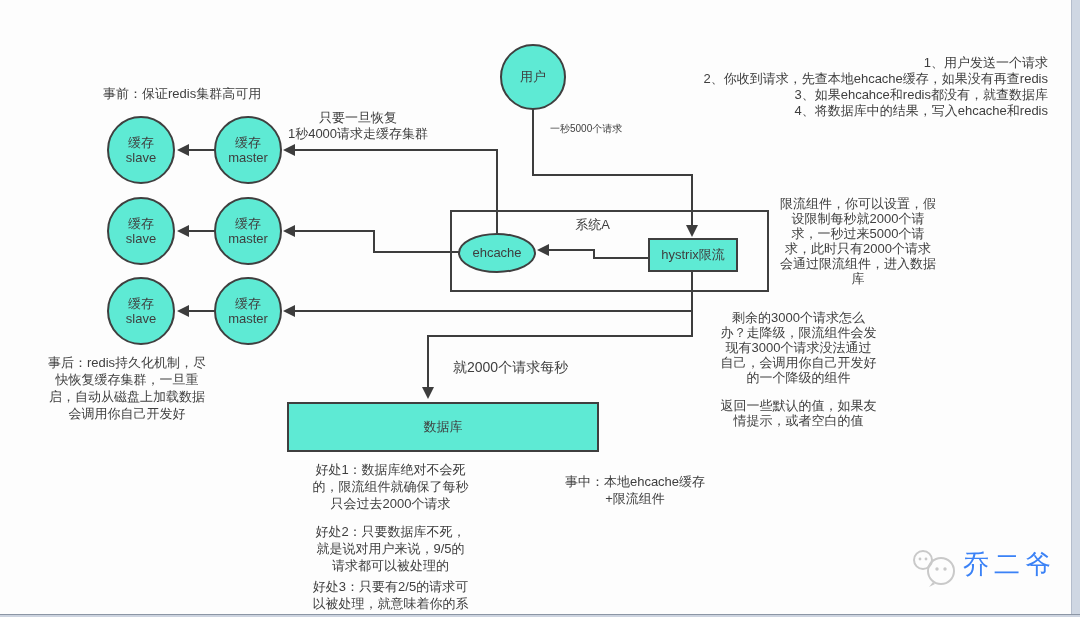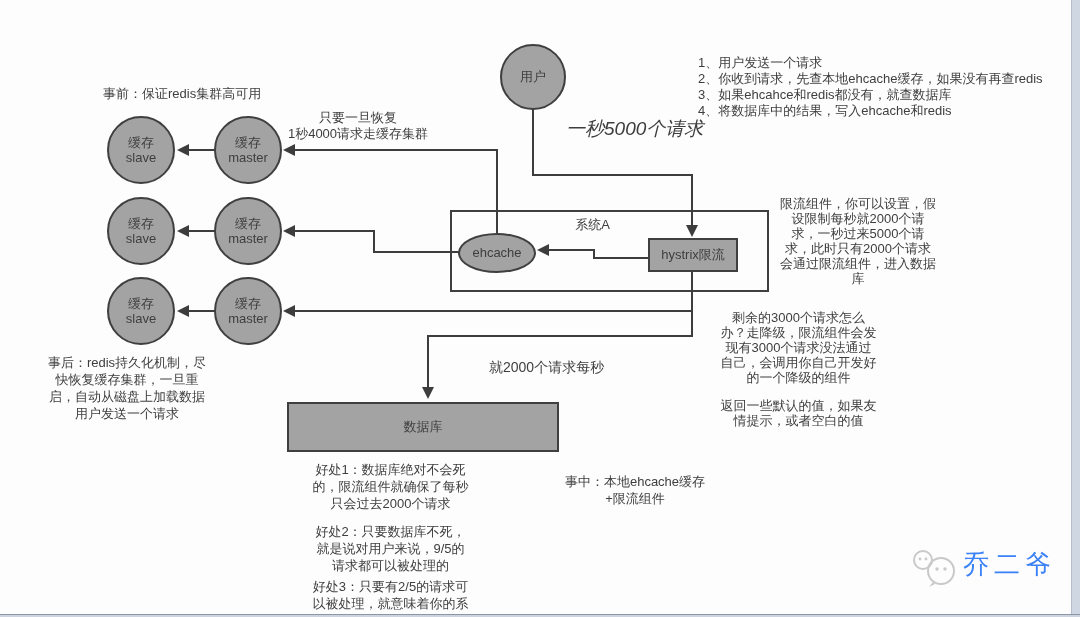--- a/index.html
+++ b/index.html
@@ -2,21 +2,21 @@
 <html><head>
 <meta charset="utf-8">
 <style>
   html,body{margin:0;padding:0;}
   body{width:1080px;height:617px;position:relative;overflow:hidden;
        background:#fdfdfd;font-family:"Liberation Sans",sans-serif;}
   .abs{position:absolute;}
   .txt{position:absolute;white-space:pre-line;color:#3e3e3e;
        font:13px/15.5px "Liberation Sans",sans-serif;}
   .center{text-align:center;}
-  .node{position:absolute;border:2px solid #3f3f3f;background:#a3a3a3;
+  .node{position:absolute;border:2px solid #3f3f3f;background:#5eead4;
         display:flex;align-items:center;justify-content:center;
         color:#3e3e3e;font:13px/15.5px "Liberation Sans",sans-serif;
         text-align:center;white-space:pre-line;box-sizing:border-box;z-index:5;}
   .circle{border-radius:50%;}
   svg.wires{position:absolute;left:0;top:0;z-index:1;}
   #right-strip{position:absolute;right:0;top:0;width:8px;height:617px;
        background:#cfd7e3;border-left:1px solid #b4bdcc;z-index:50;}
   #bottom-bar{position:absolute;left:0;top:614px;width:1080px;height:3px;
        background:#cdd4e0;border-top:1px solid #8c96a5;z-index:50;}
   #watermark{position:absolute;left:963px;top:549px;z-index:8;
@@ -93,58 +93,58 @@
 <div class="txt center" style="left:545px;top:217px;width:95px;">系统A</div>
 
 <div class="node" style="left:458px;top:233px;width:78px;height:40px;border-radius:50%;">
   <span>ehcache</span>
 </div>
 
 <div class="node" style="left:648px;top:238px;width:90px;height:34px;">
   <span>hystrix限流</span>
 </div>
 
-<div class="node" style="left:287px;top:402px;width:272px;height:50px;">
+<div class="node" style="left:287px;top:402px;width:312px;height:50px;">
   <span>数据库</span>
 </div>
 
-<div class="txt" style="left:698px;top:55px;width:350px;line-height:16px;z-index:10;">1、用户发送一个请求
+<div class="txt" style="left:698px;top:55px;width:350px;line-height:16px;z-index:10;text-align:right;">1、用户发送一个请求
 2、你收到请求，先查本地ehcache缓存，如果没有再查redis
 3、如果ehcahce和redis都没有，就查数据库
 4、将数据库中的结果，写入ehcache和redis</div>
 
 <div class="txt" style="left:103px;top:86px;z-index:10;">事前：保证redis集群高可用</div>
 
 <div class="txt center" style="left:258px;top:110px;width:200px;line-height:16px;z-index:10;">只要一旦恢复
 1秒4000请求走缓存集群</div>
 
-<div class="txt" style="left:566px;top:121px;font-size:19px;z-index:10;font-style:italic;">一秒5000个请求</div>
+<div class="txt" style="left:550px;top:121px;font-size:10px;z-index:10;">一秒5000个请求</div>
 
 <div class="txt center" style="left:738px;top:196px;width:240px;line-height:15px;z-index:10;">限流组件，你可以设置，假
 设限制每秒就2000个请
 求，一秒过来5000个请
 求，此时只有2000个请求
 会通过限流组件，进入数据
 库</div>
 
 <div class="txt center" style="left:710px;top:310px;width:177px;line-height:15px;z-index:10;">剩余的3000个请求怎么
 办？走降级，限流组件会发
 现有3000个请求没法通过
 自己，会调用你自己开发好
 的一个降级的组件</div>
 
 <div class="txt center" style="left:710px;top:398px;width:177px;line-height:15px;z-index:10;">返回一些默认的值，如果友
 情提示，或者空白的值</div>
 
 <div class="txt center" style="left:28px;top:354px;width:198px;line-height:17px;z-index:10;">事后：redis持久化机制，尽
 快恢复缓存集群，一旦重
 启，自动从磁盘上加载数据
-用户发送一个请求</div>
+会调用你自己开发好</div>
 
-<div class="txt" style="left:453px;top:360px;font-size:14px;z-index:10;margin-left:36px;">就2000个请求每秒</div>
+<div class="txt" style="left:453px;top:360px;font-size:14px;z-index:10;">就2000个请求每秒</div>
 
 <div class="txt center" style="left:273px;top:461px;width:235px;line-height:17px;z-index:10;">好处1：数据库绝对不会死
 的，限流组件就确保了每秒
 只会过去2000个请求</div>
 
 <div class="txt center" style="left:273px;top:523px;width:235px;line-height:17px;z-index:10;">好处2：只要数据库不死，
 就是说对用户来说，9/5的
 请求都可以被处理的</div>
 
 <div class="txt center" style="left:273px;top:578px;width:235px;line-height:17px;z-index:10;">好处3：只要有2/5的请求可

